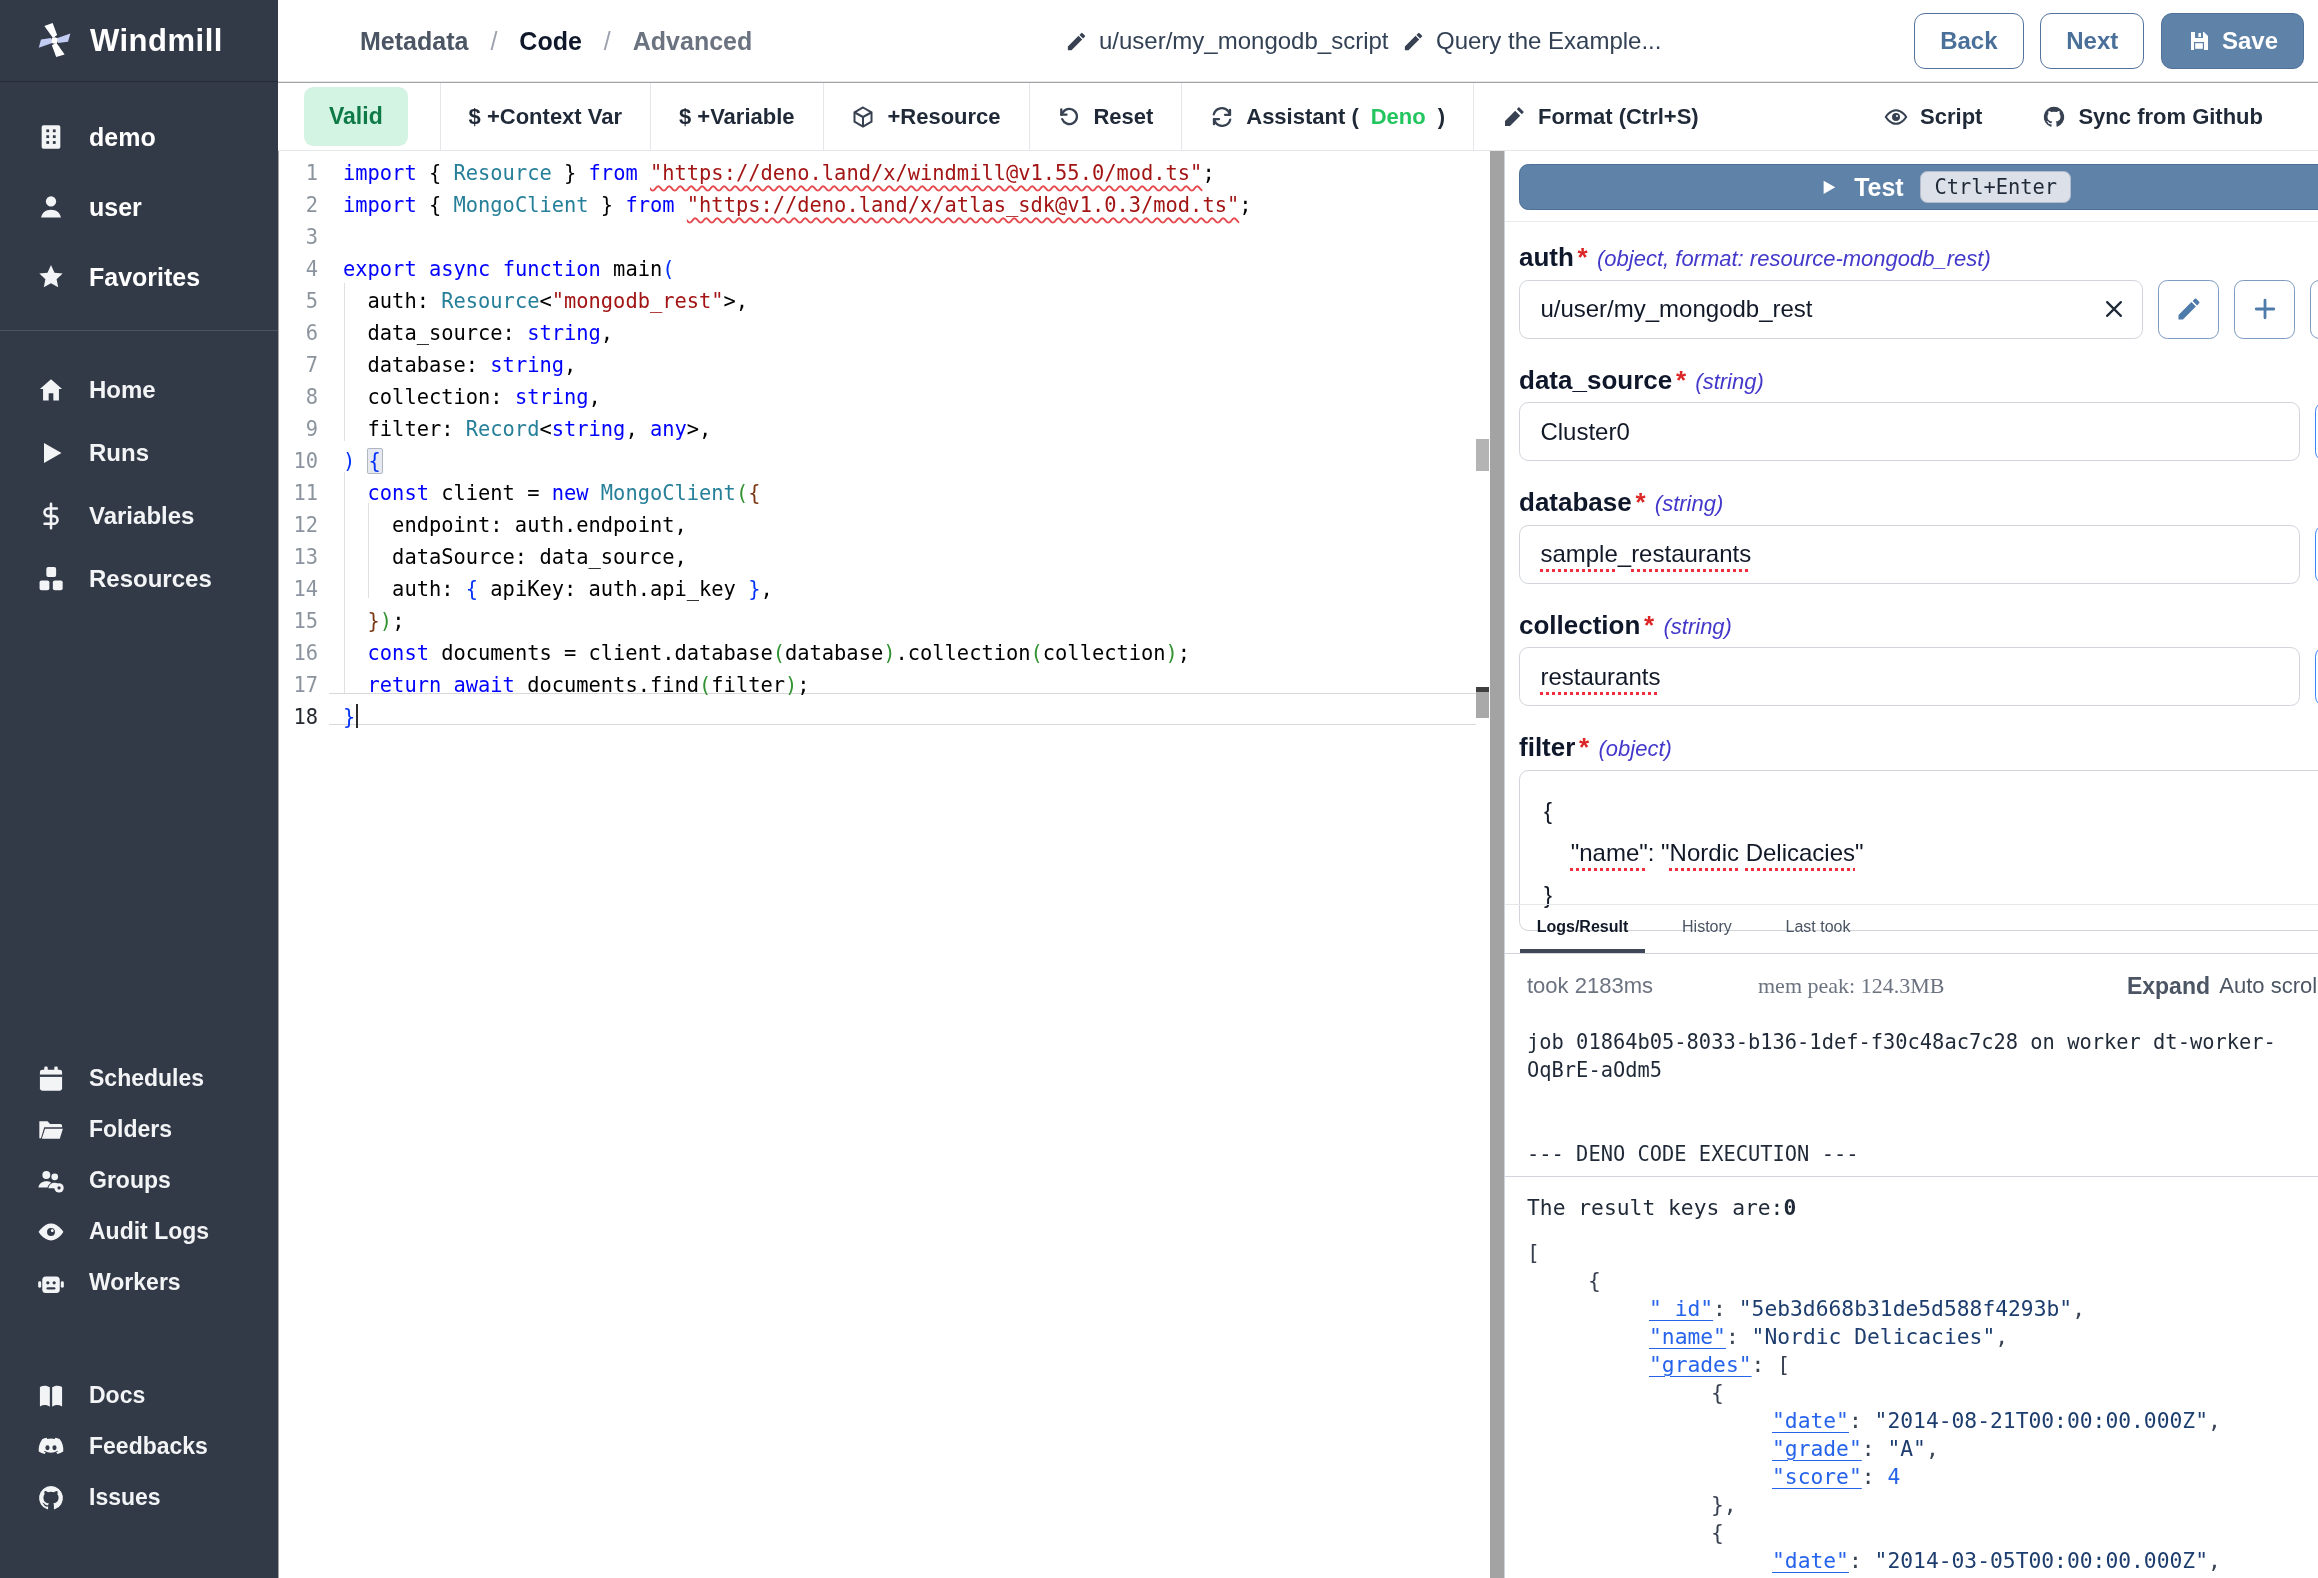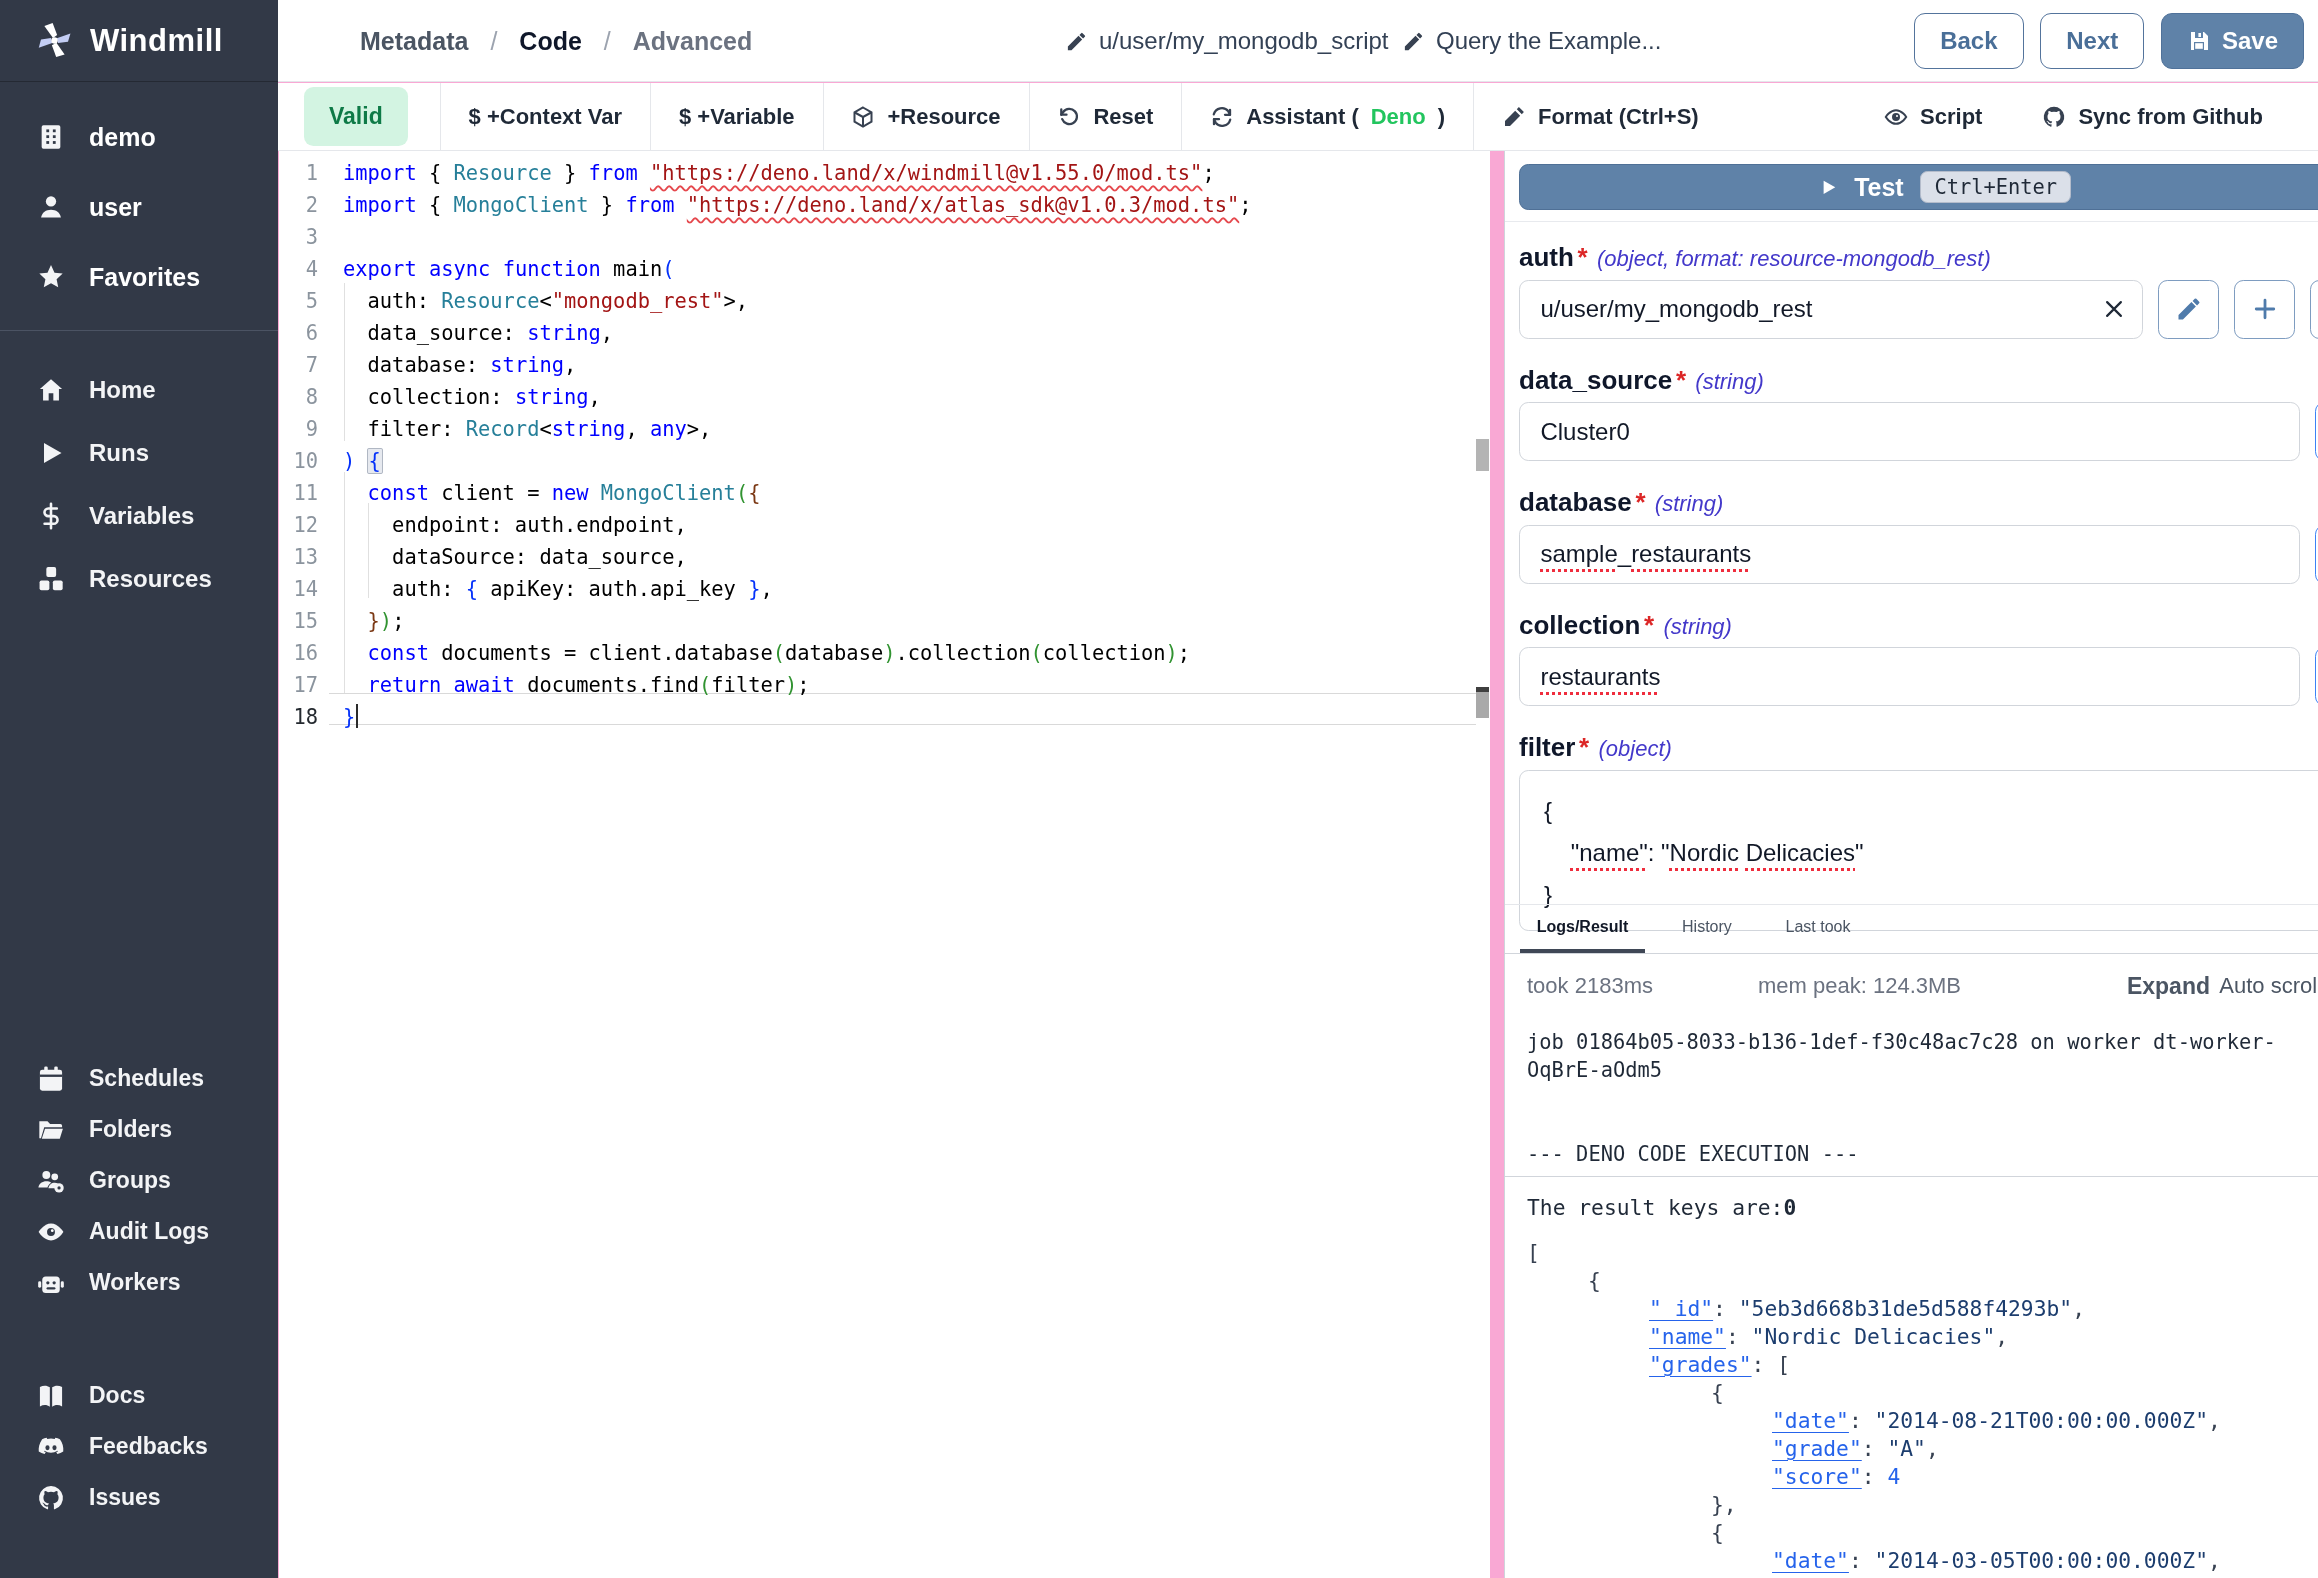--- a/index.html
+++ b/index.html
@@ -1,17 +1,17 @@
 <!DOCTYPE html>
 <html style="font-size:15px"><head>
 <meta charset="utf-8">
 <style>
   * { box-sizing: border-box; margin: 0; padding: 0; }
   html,body { width:2319px; height:1579px; background:#fff; font-family:"Liberation Sans", sans-serif; }
-  #screen { position:relative; width:2319px; height:1579px; overflow:hidden; background:#f9a8d4; }
+  #screen { position:relative; width:2319px; height:1579px; overflow:hidden; background:#a3a3a3; }
   .mono { font-family:"DejaVu Sans Mono", monospace; }
 
   
   #sidebar { position:absolute; left:0; top:0; width:278px; height:1579px; background:#323947; }
   #logo-row { position:absolute; left:0; top:0; width:278px; height:82px; display:flex; align-items:center; padding-left:32px; gap:13px; border-bottom:1.9px solid rgba(0,0,0,.28); }
   #logo-row .logo { width:45px; height:45px; display:inline-flex; }
   #brand { color:#fff; font-size:31px; font-weight:700; letter-spacing:0.5px; }
   .side-group { position:absolute; left:0; width:278px; display:flex; flex-direction:column; }
   #ws-items   { top:102px; }  #ws-items .side-item { height:70px; }
   #nav-items  { top:358px; }  #nav-items .side-item { height:63px; }
@@ -102,21 +102,21 @@
   .dollar-btn { width:56px; height:59px; flex:none; border:1.9px solid #3b82f6; border-radius:9.3px; color:#3b82f6; font-size:28px; font-weight:700; background:#fff; display:flex; align-items:center; justify-content:center; cursor:pointer; }
   .json-box { margin-top:5.6px; height:161px; border:1.4px solid #d1d5db; border-radius:9.3px; padding:18.6px 24px; font-size:24px; color:#111827; line-height:42px; white-space:pre; cursor:text; }
 
   #tabs-wrap { position:absolute; top:753px; left:0; right:0; height:50px; border-top:0.9px solid #e5e7eb; border-bottom:0.9px solid #d1d5db; display:flex; align-items:stretch; padding-left:15px; }
   .tab { display:flex; align-items:center; padding:0 16.7px; font-size:16px; color:#4b5563; font-weight:500; cursor:pointer; border-bottom:4.6px solid transparent; margin-right:20.4px; }
   .tab.active { color:#111827; font-weight:700; border-bottom-color:#3f4756; }
 
   #meta-row { position:absolute; top:809px; left:22px; right:13px; height:52px; }
   #meta-row > * { position:absolute; top:50%; transform:translateY(-50%); white-space:nowrap; }
   #took { left:0; font-size:22px; color:#6b7280; }
-  #mem { left:231px; font-size:22px; color:#6b7280; }
+  #mem { left:231px; font-size:22px; color:#6b7280;font-family:Liberation Serif, serif; }
   #expand { right:160px; font-size:23px; font-weight:700; color:#4b5563; cursor:pointer; }
   #autoscroll-label { right:48px; font-size:22px; color:#4b5563; }
   #autoscroll-cb { right:0; width:32px; height:32px; background:#2563eb; border-radius:6.5px; display:flex; align-items:center; justify-content:center; cursor:pointer; }
   #autoscroll-cb svg { width:20.4px; height:20.4px; }
 
   #log-area { position:absolute; top:877px; left:22px; right:18.6px; }
   .log-line { height:28px; font-family:"DejaVu Sans Mono", monospace; font-size:20.4px; color:#1f2937; white-space:pre; display:flex; align-items:center; }
 
   #result-sep { position:absolute; top:1025px; left:0; right:0; height:0.9px; background:#d1d5db; }
   #result-area { position:absolute; top:1026px; bottom:0; left:22px; right:9.3px; overflow:hidden; }

